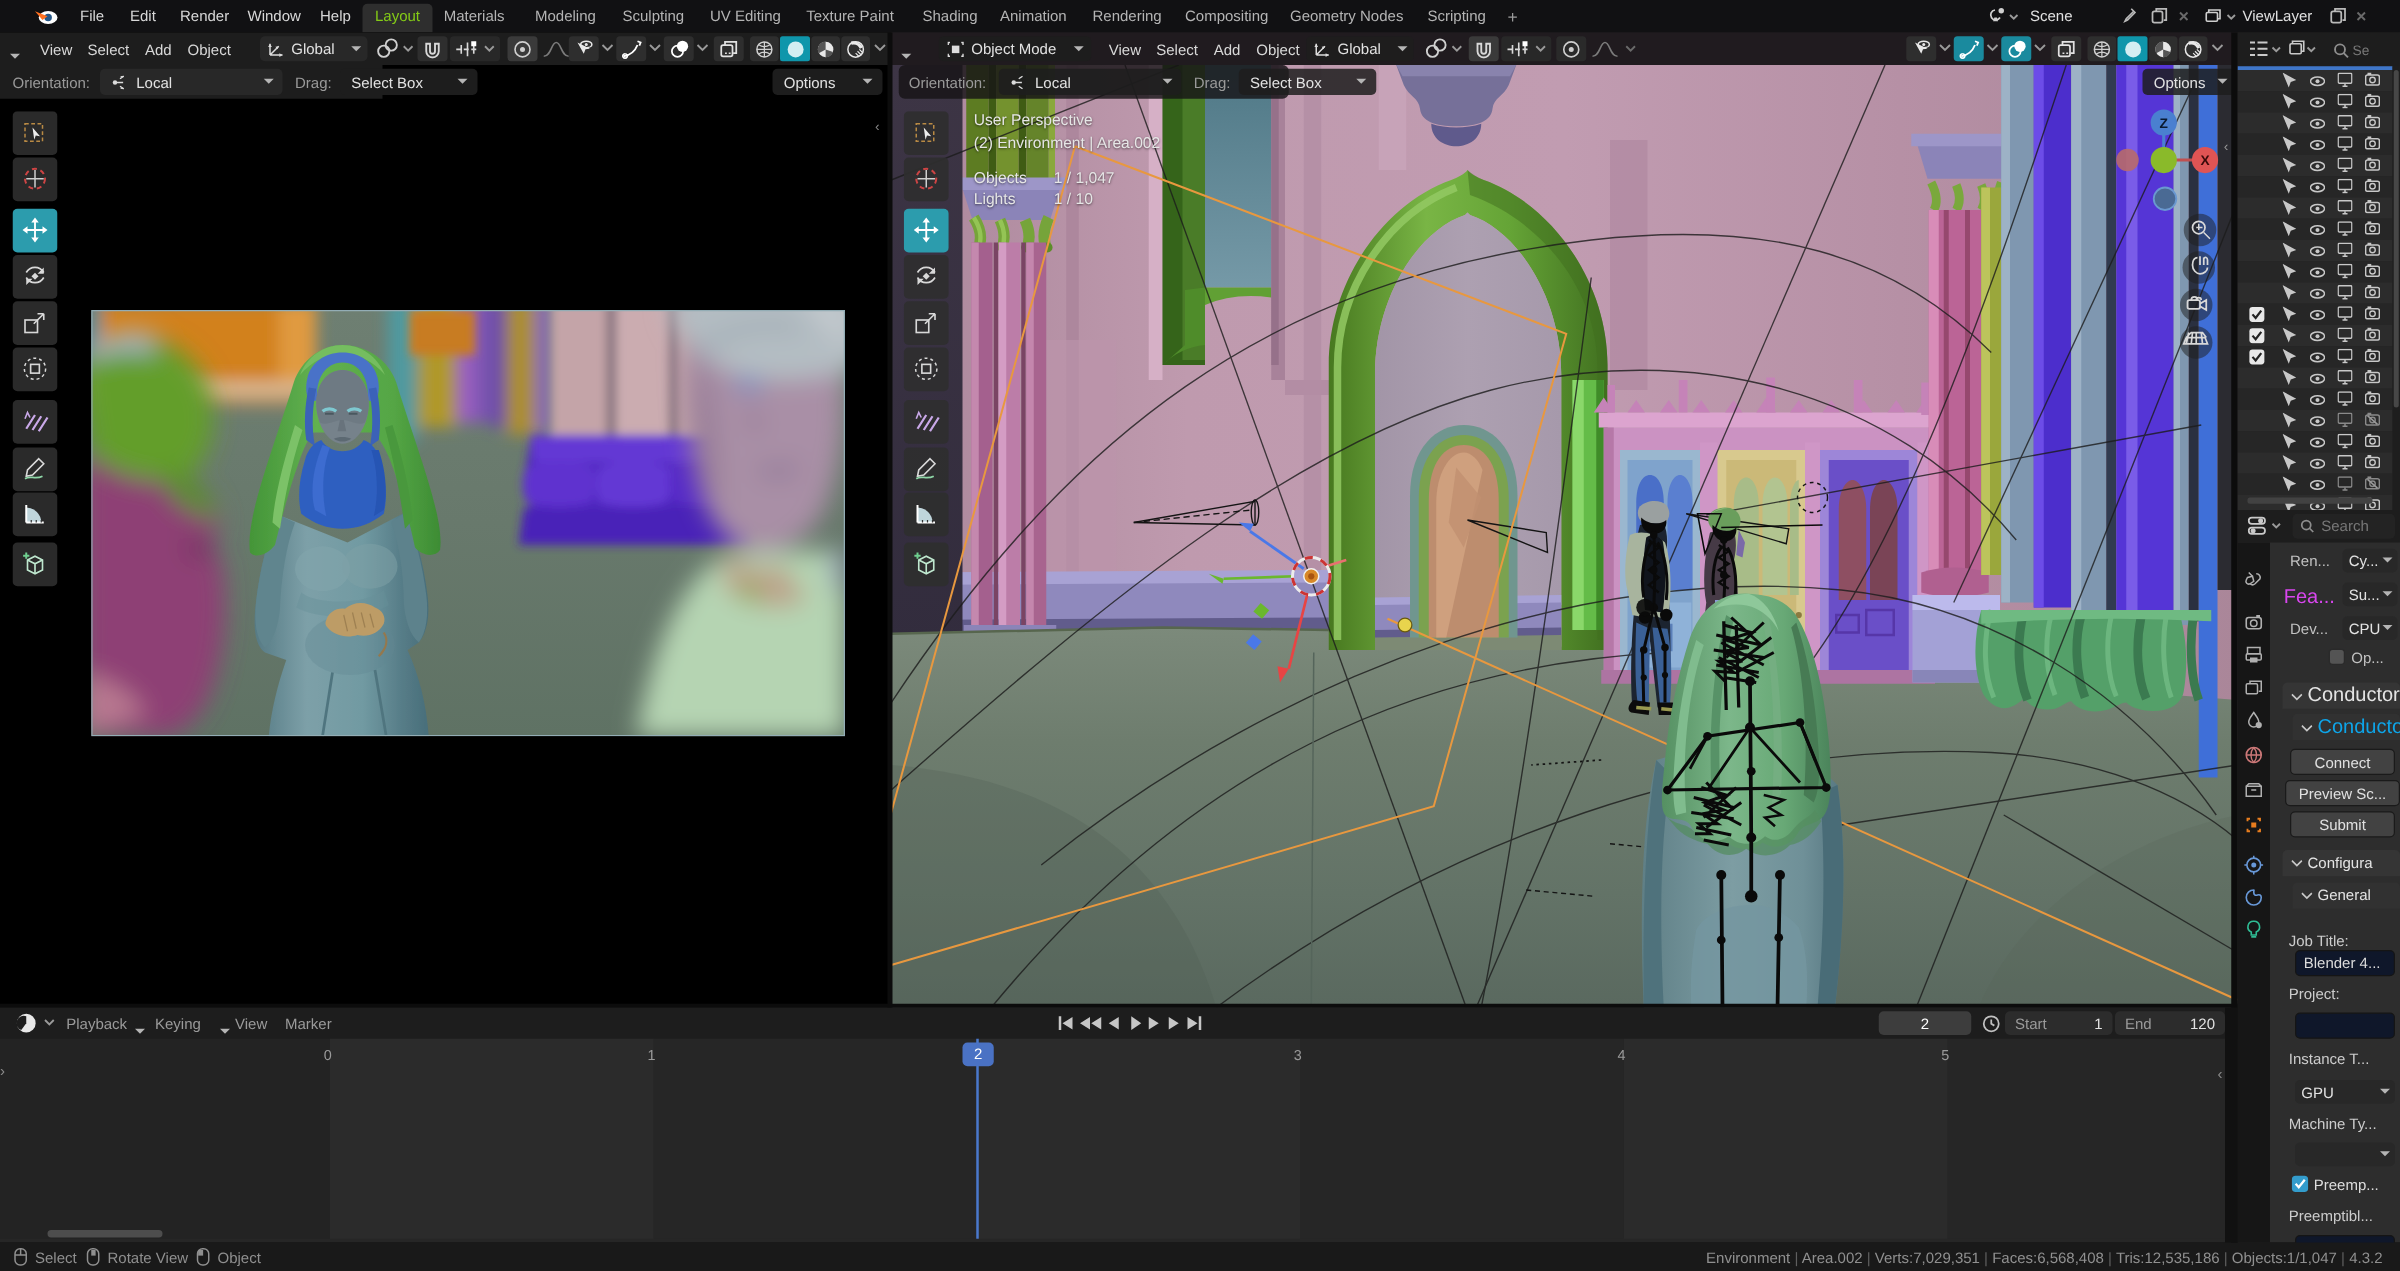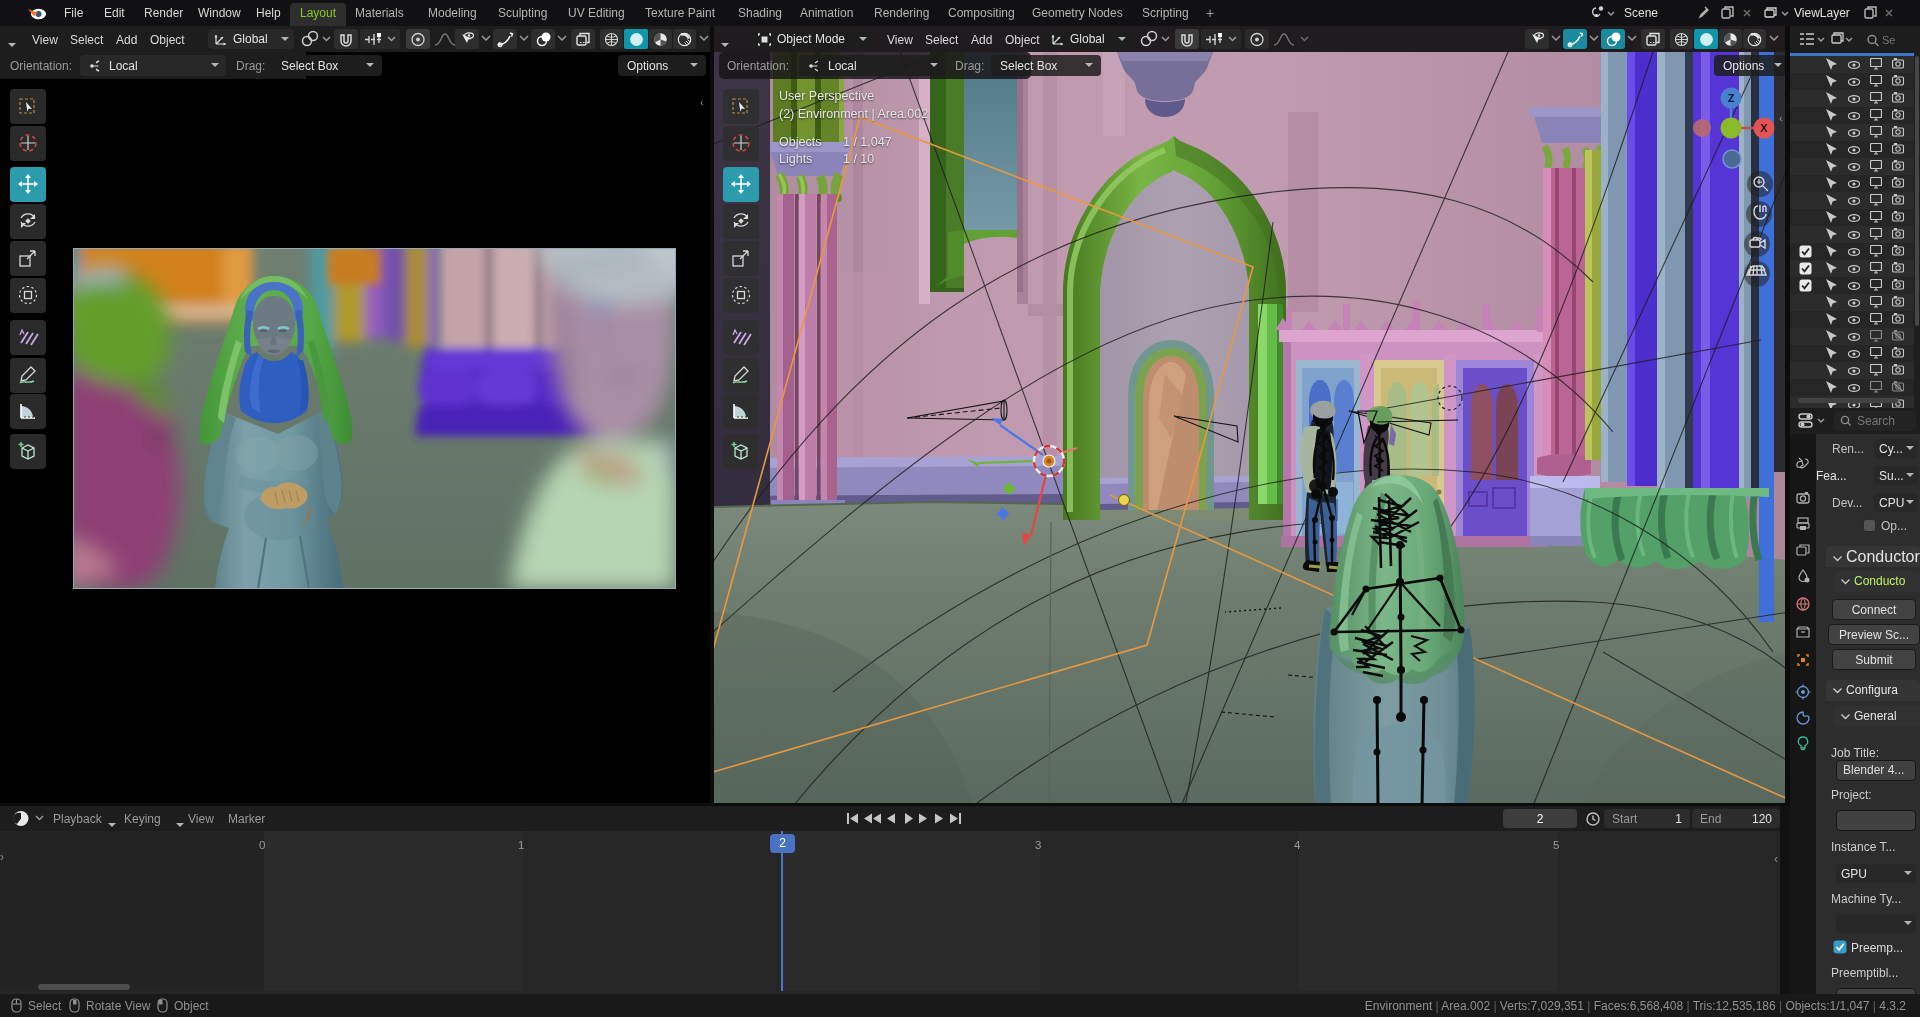--- a/index.html
+++ b/index.html
@@ -14,21 +14,21 @@
 .car{display:inline-block;width:7px;height:5px;position:relative;}
 .car:after{content:"";position:absolute;left:0;top:0;border-left:4px solid transparent;border-right:4px solid transparent;border-top:4.5px solid #b5b5b5;}
 #topbar{left:0;top:0;width:1920px;height:26px;background:#111113;}
 .tab{color:#b4b4b4;font-size:12px;padding:3px 10px 4px;border-radius:4px 4px 0 0;}
 .tab.act{background:#2e2e2e;color:#84cc16;}
 .hdr{background:#1d1d1d;}
 .tile{background:#2e2e2e;border-radius:3px;}
 #outl{left:1790px;top:26px;width:130px;height:382px;background:#232323;}
 #props{left:1790px;top:408px;width:130px;height:586px;background:#2d2d2d;}
 .pbtn{background:#424242;border:1px solid #1a1a1a;border-radius:4px;color:#e0e0e0;text-align:center;font-size:12px;height:21px;line-height:20px;}
-.pfield{background:#404040;border:1px solid #151515;border-radius:4px;color:#dcdcdc;font-size:12px;height:21px;line-height:19px;padding:0 6px;}
+.pfield{background:#0f172a;border:1px solid #151515;border-radius:4px;color:#dcdcdc;font-size:12px;height:21px;line-height:19px;padding:0 6px;}
 #tl{left:0;top:806px;width:1790px;height:188px;background:#262626;}
 #status{left:0;top:994px;width:1920px;height:23px;background:#191919;}
 .ovl{color:#e6e6e6;font-size:12.5px;text-shadow:0 1px 2px rgba(0,0,0,.6);white-space:nowrap;}
 </style>
 </head>
 <body>
 <div id="app">
 
 <div id="topbar" class="abs row">
   <svg class="abs" style="left:26px;top:3px" width="22" height="20" viewBox="0 0 22 20">
@@ -1372,30 +1372,30 @@
       </svg>
       <svg class="abs" style="left:5px;top:302px" width="16" height="16" viewBox="0 0 16 16">
         <path d="M8,2 a6,6 0 1 0 6,6 c0,-2 -1.5,-2.5 -3,-2 s-3,0 -3,-2 c0,-1.2 .5,-2 0,-2 z" fill="none" stroke="#6898d8" stroke-width="1.3"></path>
       </svg>
       <svg class="abs" style="left:5px;top:328px" width="16" height="16" viewBox="0 0 16 16">
         <path d="M8,1 a4.5,4.5 0 0 1 2,8.6 V12 H6 v-2.4 A4.5,4.5 0 0 1 8,1 z" fill="none" stroke="#2fbc94" stroke-width="1.3"></path>
         <path d="M6,13.5 h4" stroke="#2fbc94" stroke-width="1.3"></path>
       </svg>
   <div class="abs" style="left:42px;top:34px;color:#c2c2c2;font-size:12px;white-space:nowrap">Ren...</div>
       <div class="abs wdg" style="left:84px;top:31px;width:44px;height:19px;background:#282828;padding:0 5px;font-size:12px">Cy...<span class="car" style="margin-left:auto"></span></div>
-      <div class="abs" style="left:26px;top:61px;color:#e5e5e5;font-size:12px;white-space:nowrap">Fea...</div>
+      <div class="abs" style="left:37px;top:61px;color:#d946ef;font-size:16px;white-space:nowrap">Fea...</div>
       <div class="abs wdg" style="left:84px;top:58px;width:44px;height:19px;background:#282828;padding:0 5px;font-size:12px">Su...<span class="car" style="margin-left:auto"></span></div>
       <div class="abs" style="left:42px;top:88px;color:#c2c2c2;font-size:12px;white-space:nowrap">Dev...</div>
       <div class="abs wdg" style="left:84px;top:85px;width:44px;height:19px;background:#282828;padding:0 5px;font-size:12px">CPU<span class="car" style="margin-left:auto"></span></div>
       <div class="abs" style="left:73px;top:111px;width:13px;height:13px;background:#545454;border:1px solid #2a2a2a;border-radius:3px"></div>
       <div class="abs" style="left:91px;top:111px;color:#c2c2c2;font-size:12px;white-space:nowrap">Op...</div>
       <div class="abs" style="left:36px;top:138px;width:94px;height:21px;background:#353535;border-radius:4px 4px 0 0;color:#e4e4e4;font-size:16px;line-height:21px;white-space:nowrap"><span style="display:inline-block;margin:0 4px 0 7px"><svg width="9" height="7">
             <path d="M0.5,1.5 l4,4 4,-4" stroke="#c8c8c8" fill="none" stroke-width="1.4"></path>
           </svg></span>Conductor R</div>
-      <div class="abs" style="left:44px;top:163px;width:86px;height:21px;background:#313131;border-radius:4px 4px 0 0;color:#bef264;font-size:12px;line-height:21px;white-space:nowrap"><span style="display:inline-block;margin:0 4px 0 7px"><svg width="9" height="7">
+      <div class="abs" style="left:44px;top:163px;width:86px;height:21px;background:#313131;border-radius:4px 4px 0 0;color:#0ea5e9;font-size:16px;line-height:21px;white-space:nowrap"><span style="display:inline-block;margin:0 4px 0 7px"><svg width="9" height="7">
             <path d="M0.5,1.5 l4,4 4,-4" stroke="#c8c8c8" fill="none" stroke-width="1.4"></path>
           </svg></span>Conducto</div>
       <div class="abs pbtn" style="left:42px;top:191px;width:84px">Connect</div>
       <div class="abs pbtn" style="left:38px;top:216px;width:92px">Preview Sc...</div>
       <div class="abs pbtn" style="left:42px;top:241px;width:84px">Submit</div>
       <div class="abs" style="left:36px;top:272px;width:94px;height:21px;background:#353535;border-radius:4px 4px 0 0;color:#e4e4e4;font-size:12px;line-height:21px;white-space:nowrap"><span style="display:inline-block;margin:0 4px 0 7px"><svg width="9" height="7">
             <path d="M0.5,1.5 l4,4 4,-4" stroke="#c8c8c8" fill="none" stroke-width="1.4"></path>
           </svg></span>Configura</div>
       <div class="abs" style="left:44px;top:298px;width:86px;height:21px;background:#313131;border-radius:4px 4px 0 0;color:#e4e4e4;font-size:12px;line-height:21px;white-space:nowrap"><span style="display:inline-block;margin:0 4px 0 7px"><svg width="9" height="7">
             <path d="M0.5,1.5 l4,4 4,-4" stroke="#c8c8c8" fill="none" stroke-width="1.4"></path>

